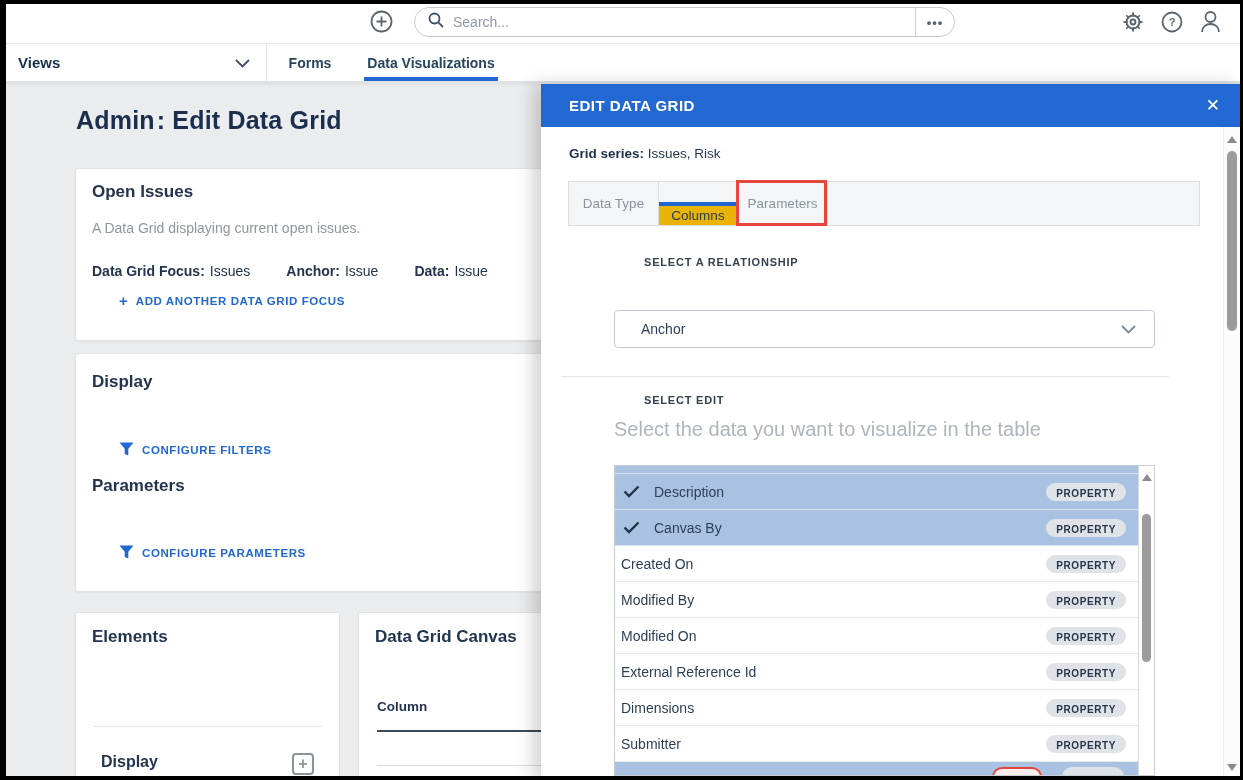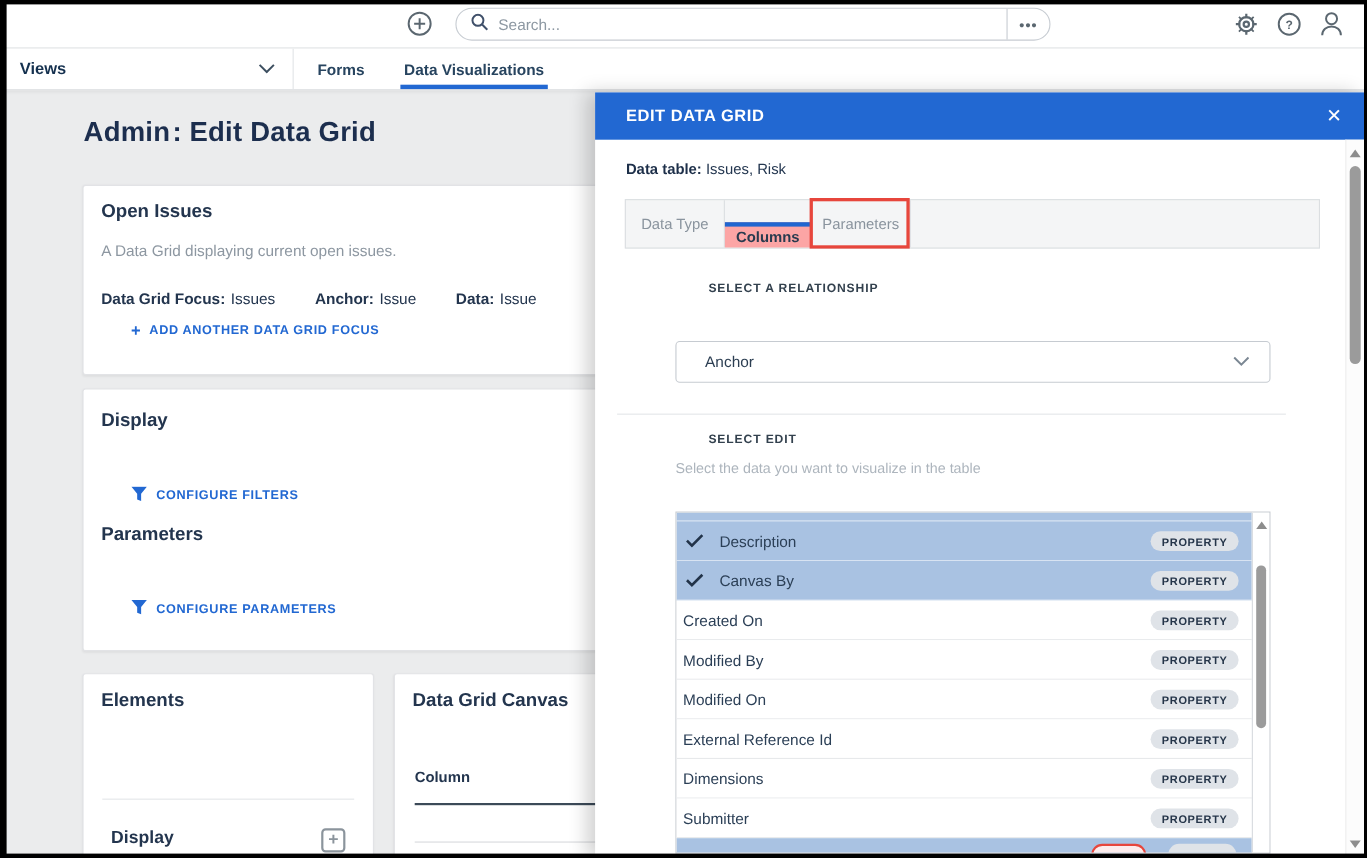--- a/index.html
+++ b/index.html
@@ -54,21 +54,21 @@
           box-shadow:-8px 0 16px rgba(0,0,0,.18); }
   .panel-header{ left:0; top:0; width:100%; height:43px; background:#2268d2; display:flex; align-items:center; }
   .panel-header .t{ margin-left:28px; color:#fff; font-size:15px; font-weight:bold; letter-spacing:.5px; }
   .panel-header .x{ margin-left:auto; margin-right:20px; color:#fff; font-size:17px; cursor:pointer; }
   .dataseries{ left:28px; top:62px; font-size:13.5px; color:#243750; }
   .dataseries b{ color:#1d2f49; }
 
   .tabsbar{ left:27px; top:97px; width:632px; height:45px; background:#f4f5f6; border:1px solid #dbdee1; display:flex; }
   .ptab{ display:flex; align-items:center; justify-content:center; font-size:13.5px; color:#8a949e;
          border-right:1px solid #dbdee1; cursor:pointer; }
-  .ptab.active{ background:#fca5a5; border-top:4px solid #2066d0; color:#293b4f; font-weight:bold;margin-top:20px; }
+  .ptab.active{ background:#eab308; border-top:4px solid #2066d0; color:#293b4f; font-weight:normal;margin-top:20px; }
   .annot{ left:195px; top:96px; width:91px; height:46px; border:3px solid #e7463c; z-index:5; pointer-events:none; }
 
   .sec-label{ font-size:11px; font-weight:bold; color:#33414e; letter-spacing:.8px;margin-left:30px; }
   .select{ left:73px; top:226px; width:541px; height:38px; border:1px solid #c6cbd1; border-radius:4px;
            display:flex; align-items:center; cursor:pointer; background:#fff; }
   .select .val{ margin-left:26px; font-size:14px; color:#2c3e52; }
   .select .chev{ margin-left:auto; margin-right:18px; }
 
   .listbox{ left:73px; top:381px; width:541px; height:311px; border:1px solid #c9ced3; background:#fff; overflow:hidden; }
   .rows{ position:absolute; left:0; top:0; right:16px; }
@@ -214,21 +214,21 @@
     <div class="abs light-line" style="left:18px; right:0; top:152px;"></div>
   </div>
 
   <div class="abs panel">
     <div class="abs panel-header">
       <span class="t">EDIT DATA GRID</span>
       <span class="x">✕</span>
     </div>
 
     <div class="abs dataseries">
-      <b>Data table:</b>
+      <b>Grid series:</b>
       <span>Issues, Risk</span>
     </div>
 
     <div class="abs tabsbar">
         <div class="ptab" style="width: 90px;">
           <span>Data Type</span>
         </div>
         <div class="ptab active" style="width: 79px;">
           <span>Columns</span>
         </div>
@@ -244,21 +244,21 @@
       <span class="chev">
         <svg width="15" height="9" viewBox="0 0 15 9">
             <path d="M1 1l6.5 6.5L14 1" fill="none" stroke="#7b8793" stroke-width="1.8"></path>
           </svg>
       </span>
     </div>
 
     <div class="abs divider" style="left:20px; top:292px; width:608px;"></div>
 
     <div class="abs sec-label" style="left:73px; top:310px;">SELECT EDIT</div>
-    <div class="abs" style="left:73px; top:334px; font-size:13px; color:#adb5bd;text-align:right;">Select the data you want to visualize in the table</div>
+    <div class="abs" style="left:73px; top:334px; font-size:20px; color:#adb5bd;text-align:right;">Select the data you want to visualize in the table</div>
 
     <div class="abs listbox">
       <div class="rows">
         <div class="partial-top"></div>
 
       <div class="lrow sel">
             <span class="chk">
               <svg width="17" height="13" viewBox="0 0 17 13">
                 <path d="M1.5 6.5l4.5 4.5L15.5 1.5" fill="none" stroke="#223349" stroke-width="2.4"></path>
               </svg>

